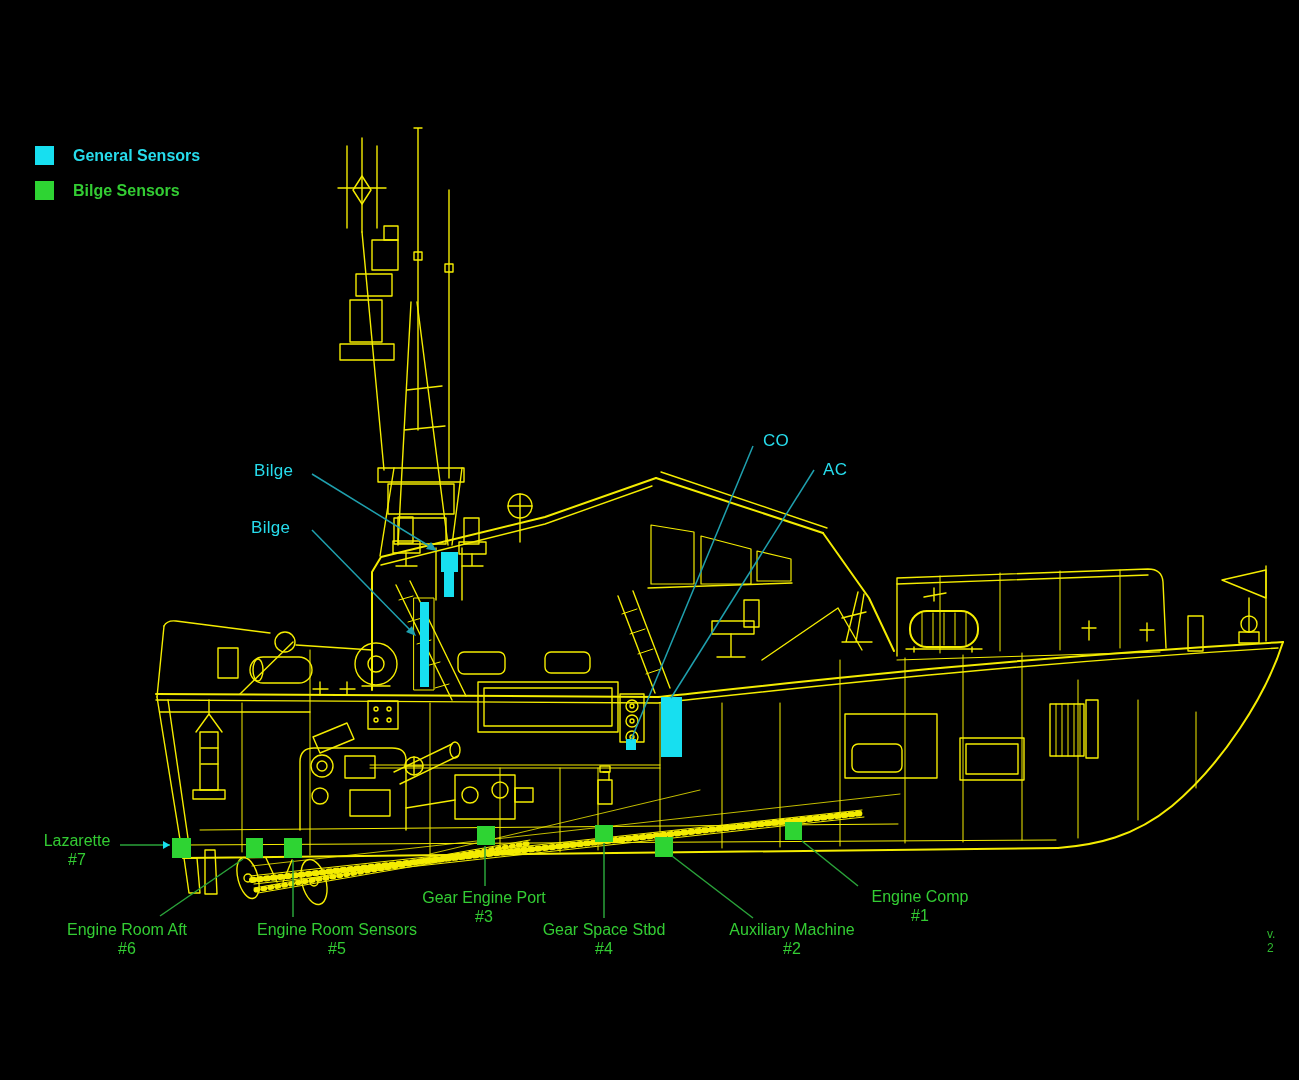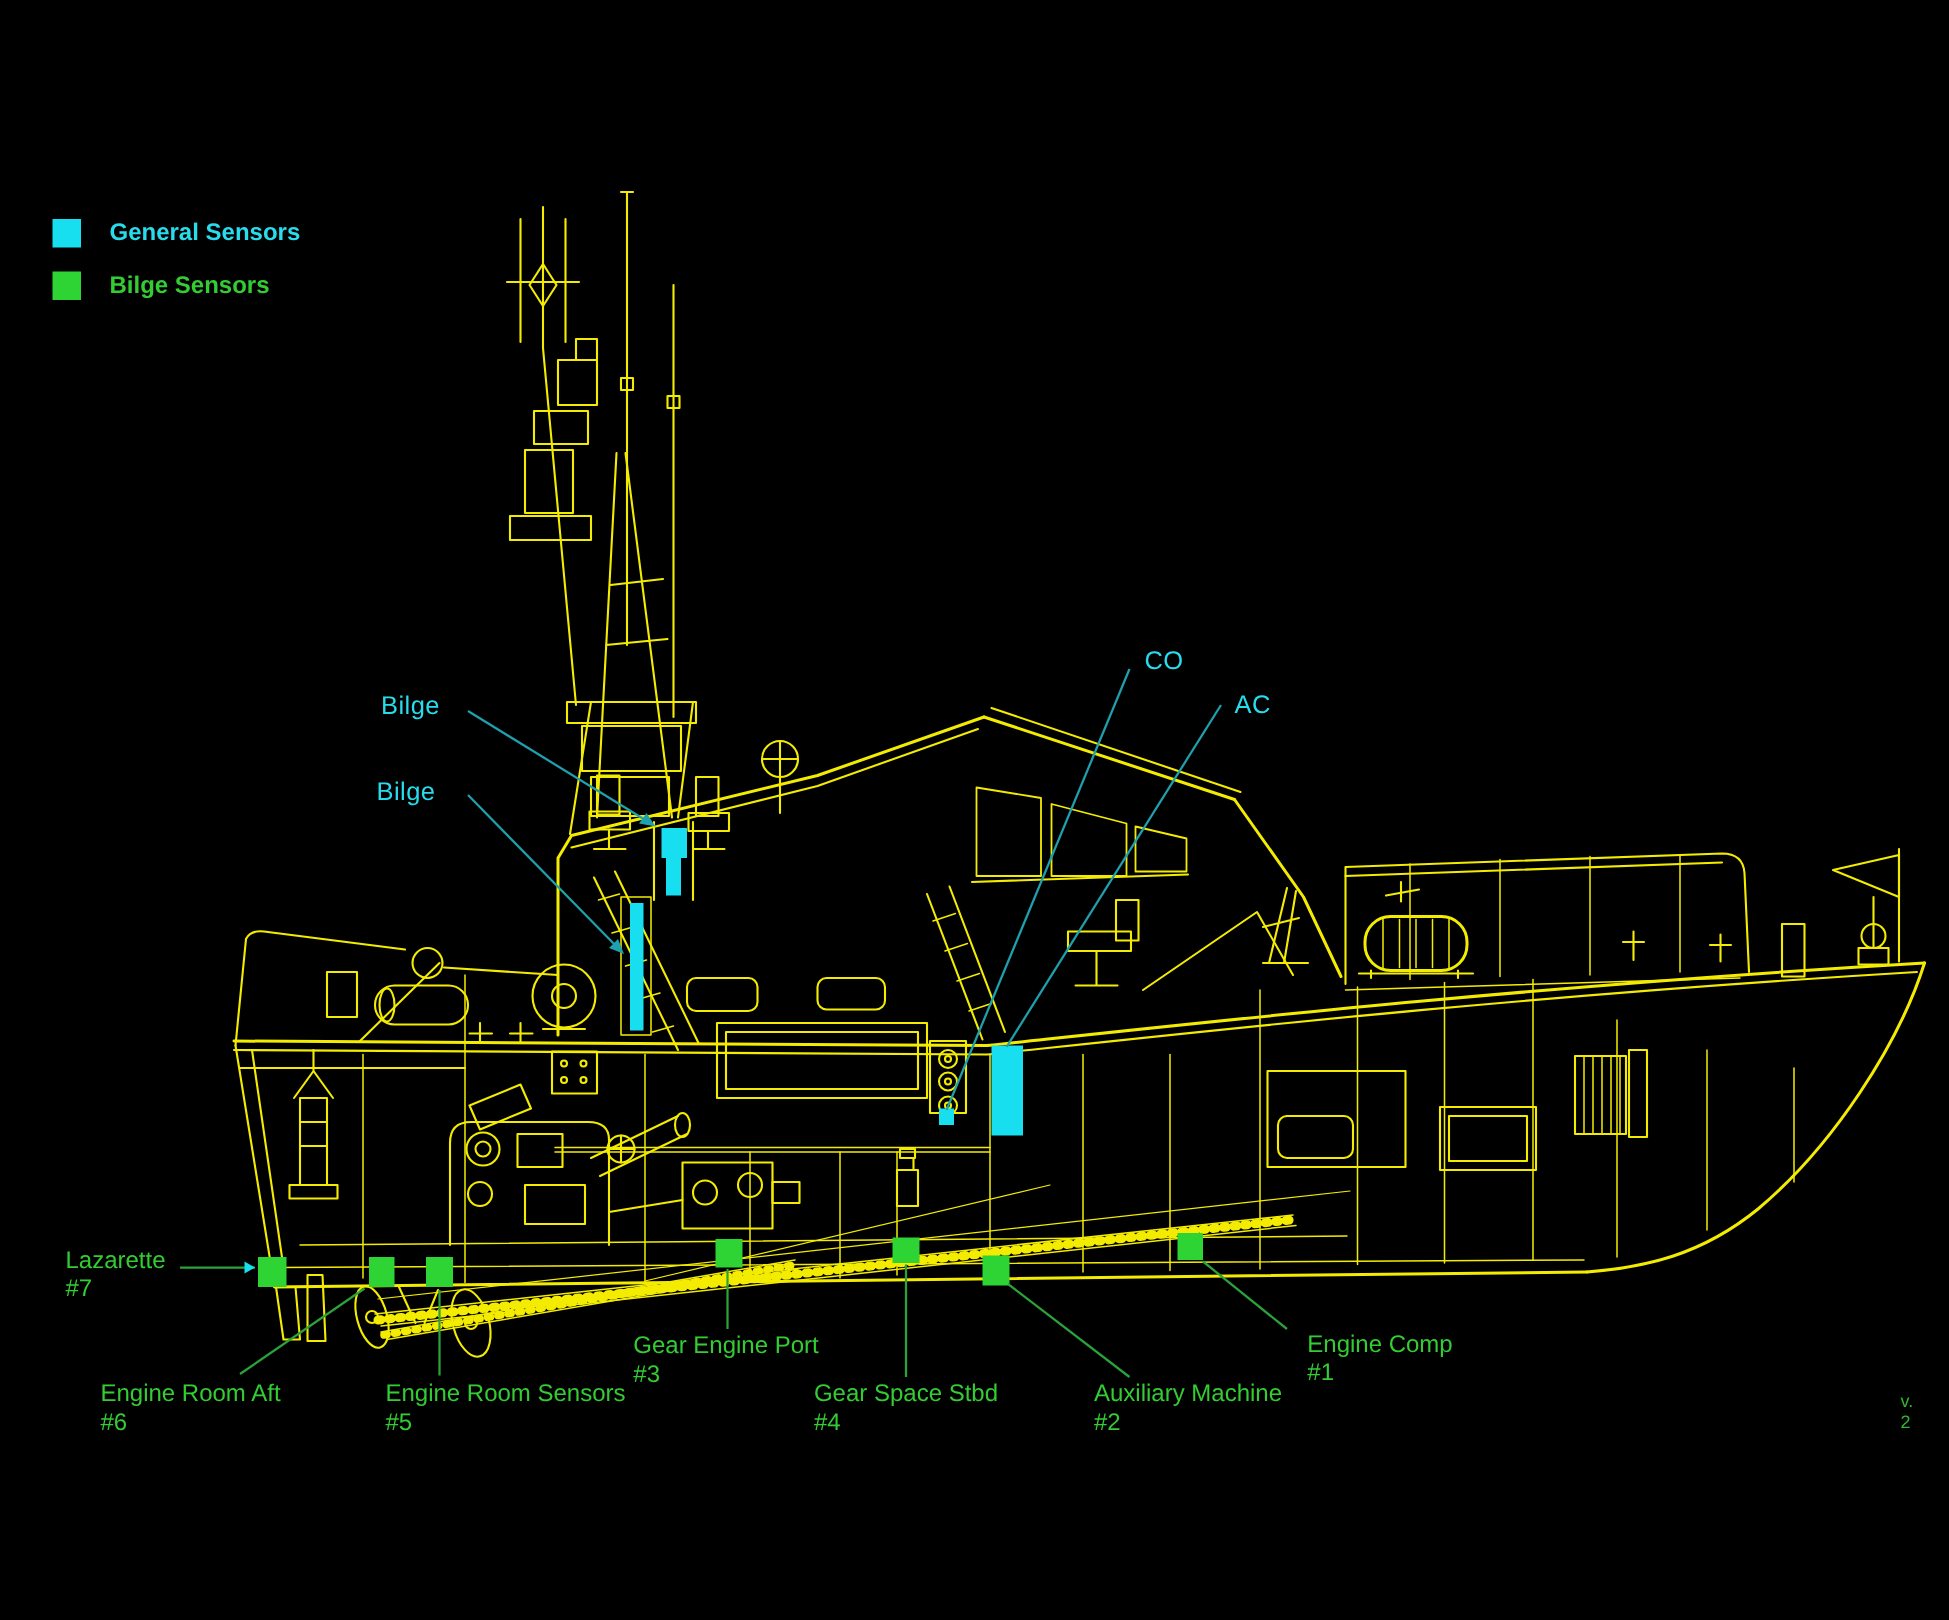--- a/index.html
+++ b/index.html
@@ -7,21 +7,21 @@
     --teal:#1fa0ae; --green:#33cc33; --green-marker:#2ed433; --green-leader:#2aa33a;
     --version-green:#2fb82f;
   }
   *{box-sizing:border-box;margin:0;padding:0}
   html,body{background:var(--bg);width:1299px;height:1080px;overflow:hidden}
   #stage{position:relative;width:1299px;height:1080px;background:var(--bg);
     font-family:"Liberation Sans",sans-serif}
   svg{position:absolute;left:0;top:0}
   .lbl{position:absolute;font-weight:normal;white-space:nowrap}
   .lbl-cyan{color:var(--cyan);font-size:17px;letter-spacing:.3px}
-  .lbl-green{color:var(--green);font-size:16px;line-height:19px;
+  .lbl-green{color:var(--green);font-size:16px;line-height:19px;text-align:center;
     transform:translateX(-50%)}
   .legend{position:absolute;left:35px;top:146px}
   .legend-row{display:flex;align-items:center;height:19px;margin-bottom:16px}
   .swatch{width:19px;height:19px;display:inline-block;flex:0 0 19px}
   .swatch-general{background:var(--cyan-marker)}
   .swatch-bilge{background:var(--green-marker)}
   .legend-row span.txt{margin-left:19px;font-weight:bold;font-size:16px}
   .legend-general .txt{color:var(--cyan)}
   .legend-bilge .txt{color:var(--green)}
   .version{position:absolute;left:1283px;top:927px;transform:translateX(-100%);

